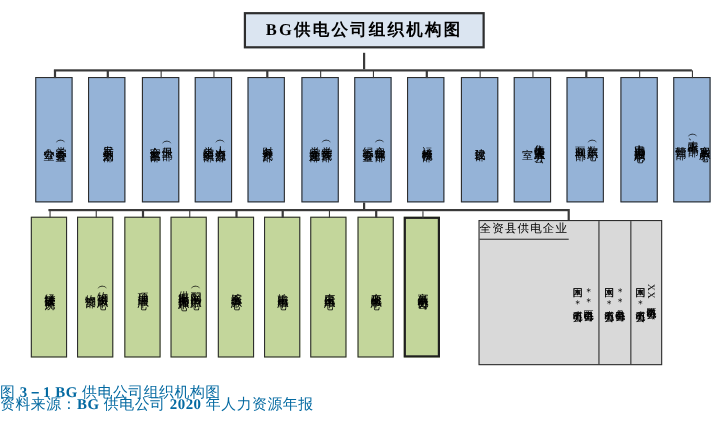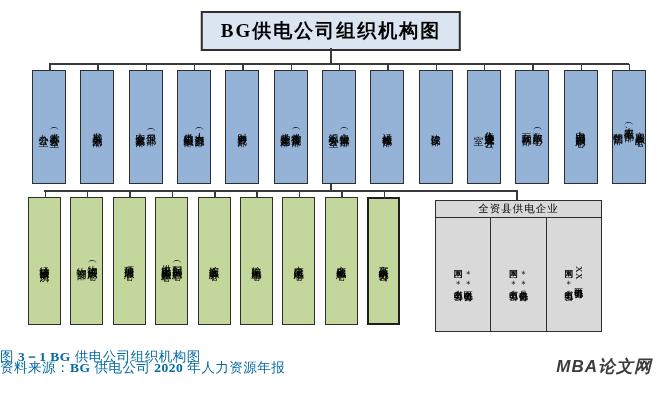--- a/index.html
+++ b/index.html
@@ -8,21 +8,21 @@
     font-family:"Liberation Serif", serif;overflow:hidden;
   }
   
   .vline{position:absolute;width:1.5px;background:#3a3a3a;}
   .hline{position:absolute;height:1.5px;background:#3a3a3a;}
 
   
   #title-box{
     position:absolute;left:50%;top:11px;transform:translateX(-50%);
     background:#dbe5f1;border:2px solid #2e2e2e;
-    padding:5px 18px;font-size:19px;font-weight:600;letter-spacing:2px;
+    padding:5px 18px;font-size:15px;font-weight:600;letter-spacing:2px;
     white-space:nowrap;color:#000;
   }
 
   
   .row{position:absolute;display:flex;justify-content:space-between;}
   #blue-row{top:70px;left:32px;width:614px;height:114px;}
   #green-row{top:197px;left:28px;width:372px;height:128px;}
   .cell{
     position:relative;display:flex;align-items:center;justify-content:center;
     border:1px solid #2e2e2e;box-sizing:border-box;
@@ -37,21 +37,21 @@
     writing-mode:vertical-rl;text-orientation:mixed;
     white-space:pre-line;text-align:center;
     font-size:10px;line-height:11px;letter-spacing:1px;color:#000;
     font-family:"Liberation Serif", serif;
   }
 
   
   #county-panel{
     position:absolute;left:435px;top:200px;width:167px;height:132px;
     background:#d9d9d9;border:1.5px solid #2e2e2e;box-sizing:border-box;
-    display:flex;flex-direction:column;justify-content:space-between;
+    display:flex;flex-direction:row;justify-content:space-between;
   }
   #panel-header{
     height:16px;line-height:15px;border-bottom:1px solid #2e2e2e;
     text-align:center;font-size:10.5px;letter-spacing:1px;color:#000;
   }
   #panel-cells{flex:1;display:flex;}
   .panel-cell{
     flex:1;display:flex;align-items:center;justify-content:center;
     border-right:1px solid #2e2e2e;
   }
@@ -190,16 +190,15 @@
   </div>
 
   <div id="caption-figure" class="caption">
     <span>图 </span><b>3－1 BG </b><span>供电公司组织机构图</span>
   </div>
   <div id="caption-source" class="caption">
     <span>资料来源：</span><b>BG</b><span> 供电公司 </span><b>2020</b><span> 年人力资源年报</span>
   </div>
 
   <div id="watermark">
-    <div id="wm-brand">MBA论文网</div>
   </div>
 
 </div>
 
 </body></html>

